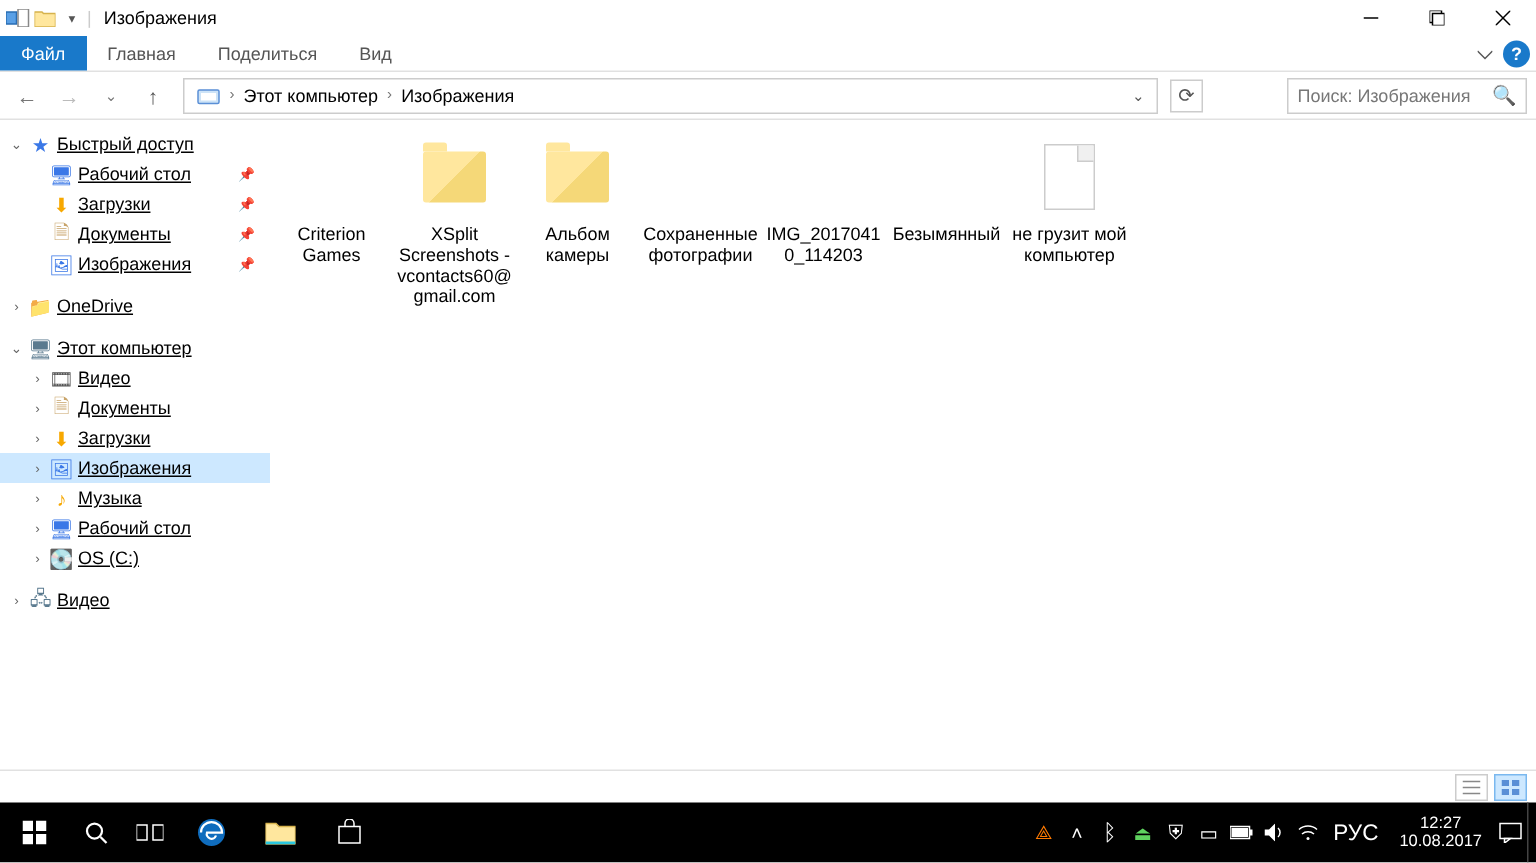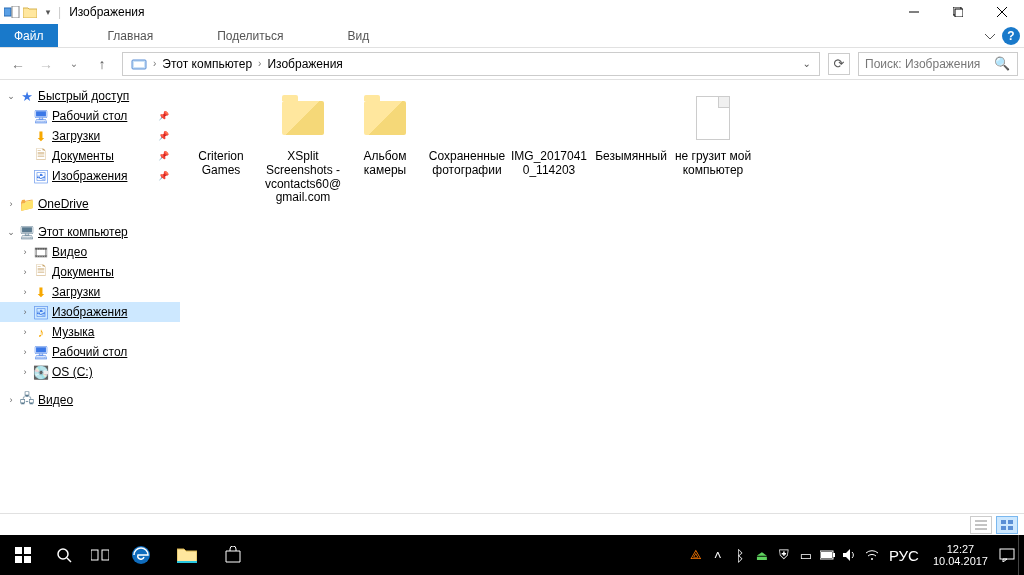--- a/index.html
+++ b/index.html
@@ -8,39 +8,39 @@
   
   .titlebar { height: 24px; display: flex; align-items: center; background: #fff; border-bottom: 0; }
   .titlebar .qat { display: flex; align-items: center; gap: 2px; padding-left: 4px; }
   .qat-icon { width: 16px; height: 16px; display: flex; align-items: center; justify-content: center; font-size: 12px; }
   .title-text { margin-left: 8px; font-size: 12px; color: #000; }
   .titlebar .spacer { flex: 1; }
   .win-controls { display: flex; }
   .win-btn { width: 44px; height: 24px; display: flex; align-items: center; justify-content: center; font-size: 12px; color: #000; }
 
   
-  .ribbon { height: 24px; display: flex; align-items: stretch; background: #fff; border-bottom: 1px solid #e1e1e1; position: relative; gap: 36px;}
+  .ribbon { height: 24px; display: flex; align-items: stretch; background: #fff; border-bottom: 1px solid #e1e1e1; position: relative;}
   .ribbon-tab { padding: 0 14px; display: flex; align-items: center; font-size: 12px; color: #333; }
   .ribbon-tab.file { background: #1979ca; color: #fff; }
   .ribbon-tab.inactive { color: #555; }
   .ribbon-collapse { position: absolute; right: 24px; top: 0; width: 20px; height: 24px; display:flex; align-items:center; justify-content:center; color:#555;}
   .ribbon-help { position: absolute; right: 4px; top: 0; width: 18px; height: 18px; margin-top:3px; border-radius: 50%; background:#1979ca; color:#fff; display:flex; align-items:center; justify-content:center; font-size:12px; font-weight:bold;}
 
   
   .navbar { height: 32px; display: flex; align-items: center; padding: 0 6px; gap: 4px; border-bottom: 1px solid #e1e1e1; }
   .nav-arrow { width: 24px; height: 24px; display: flex; align-items: center; justify-content: center; color: #777; font-size: 14px; }
   .nav-arrow.disabled { color: #bbb; }
   .nav-up { color: #555; }
   .addr { flex: 1; height: 24px; border: 1px solid #ccc; display: flex; align-items: center; padding: 0 4px; gap: 2px; margin: 0 4px; }
   .addr-item { display: flex; align-items: center; gap: 4px; padding: 0 4px; font-size: 12px; color: #000; }
   .addr-sep { color: #777; font-size: 10px; }
   .addr-spacer { flex: 1; }
   .addr-drop { color: #555; font-size: 10px; padding: 0 4px; }
   .addr-refresh { width: 22px; height: 22px; border: 1px solid #ccc; display:flex; align-items:center; justify-content:center; color:#555; font-size:13px; margin-right:4px;}
-  .searchbox { width: 160px; height: 24px; border: 1px solid #ccc; display: flex; align-items: center; padding: 0 6px; color: #777; justify-content: space-between; }
+  .searchbox { width: 160px; height: 24px; border: 1px solid #ccc; display: flex; align-items: center; padding: 0 6px; color: #777; justify-content: space-between; margin-left: 48px; }
   .searchbox span.ph { flex:1; white-space:nowrap; overflow:hidden; text-overflow:ellipsis;}
   .searchbox .mag { color:#999; font-size:13px;}
 
   
   .content { display: flex; height: calc(575px - 24px - 24px - 32px - 22px - 40px); }
   .tree { width: 180px; padding: 6px 0; overflow: hidden; }
   .tree-group { margin-bottom: 8px; }
   .tree-row { display: flex; align-items: center; height: 20px; padding-left: 4px; font-size: 12px; color: #000; white-space: nowrap; }
   .tree-row.selected { background: #cde8ff; }
   .tree-toggle { width: 14px; text-align: center; color: #666; font-size: 9px; }
@@ -400,21 +400,21 @@
     <div class="tray-icon">
       <svg width="14" height="12" viewBox="0 0 14 12">
           <path d="M1 4 a9 9 0 0 1 12 0" fill="none" stroke="#fff"></path>
           <path d="M3 7 a6 6 0 0 1 8 0" fill="none" stroke="#fff"></path>
           <circle cx="7" cy="10" r="1" fill="#fff"></circle>
         </svg>
     </div>
     <div class="tb-lang">РУС</div>
     <div class="tb-clock">
       <div>12:27</div>
-      <div>10.04.2017</div>
+      <div>10.08.2017</div>
     </div>
     <div class="tray-icon">
       <svg width="16" height="14" viewBox="0 0 16 14">
           <rect x="1" y="1" width="14" height="10" fill="none" stroke="#fff"></rect>
           <polygon points="4,11 4,14 8,11" fill="none" stroke="#fff"></polygon>
         </svg>
     </div>
     <div class="tb-peek"></div>
   </div>
 </div>

